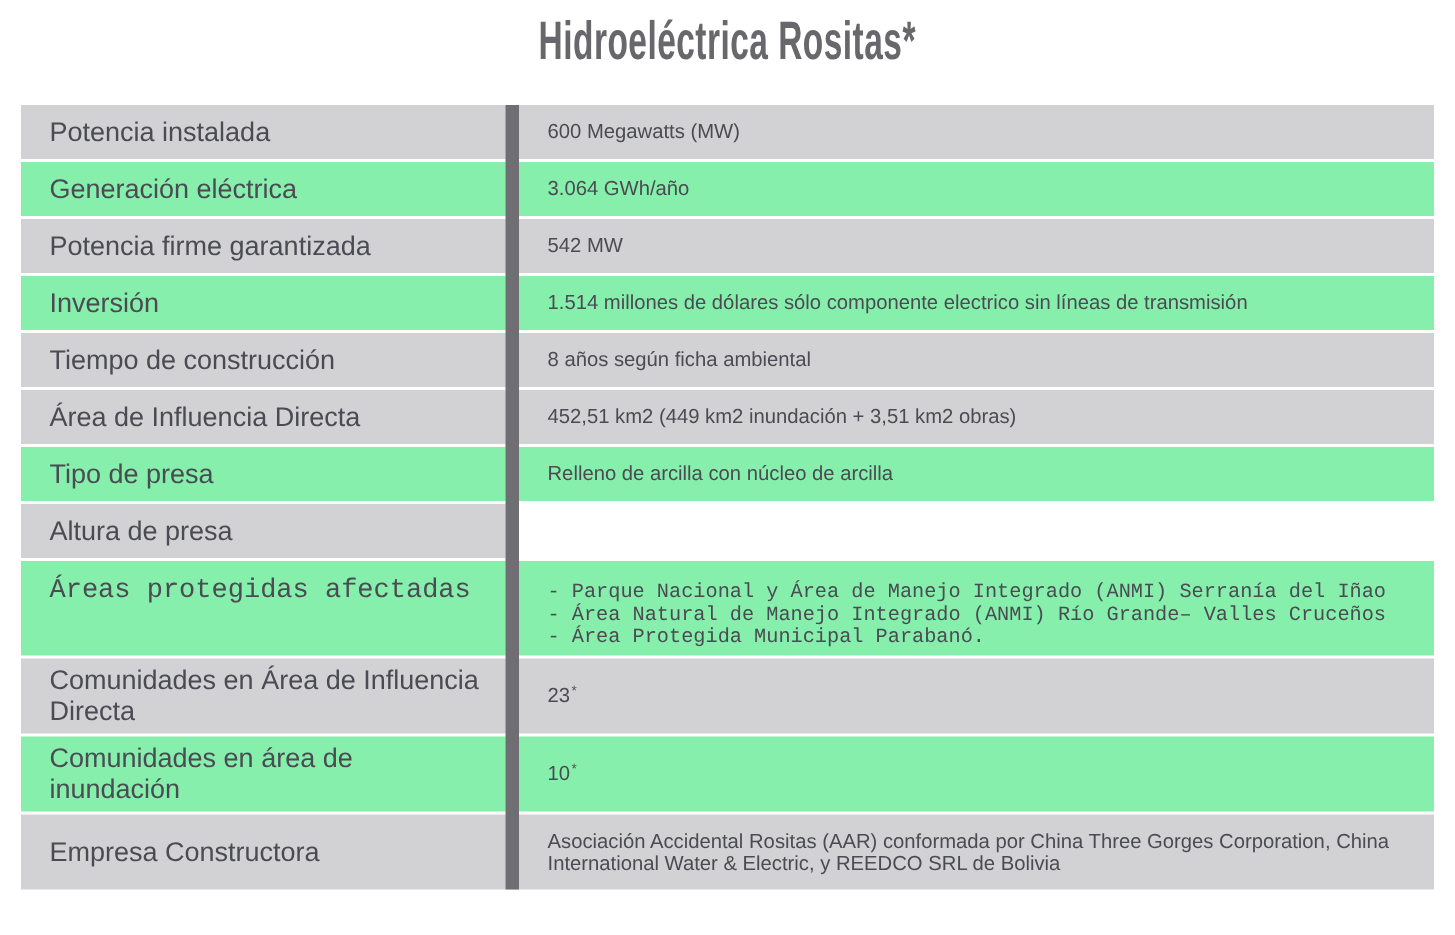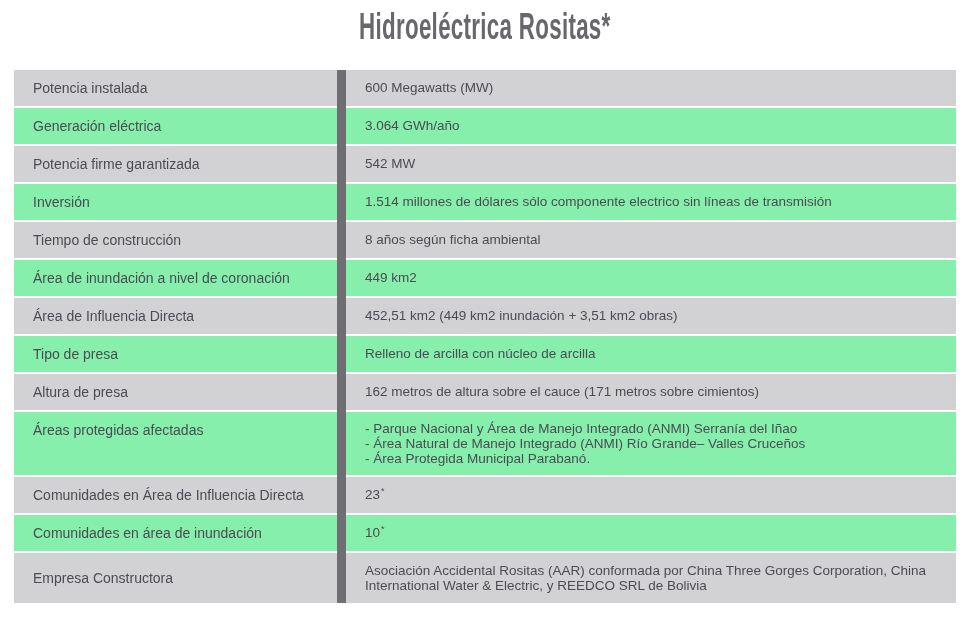--- a/index.html
+++ b/index.html
@@ -56,31 +56,31 @@
   .cell {
     display: flex;
     align-items: center;
     min-height: 36px;
     box-sizing: border-box;
   }
   .cell.label {
     width: 323px;
     flex: 0 0 323px;
     padding: 4px 10px 4px 19px;
-    font-size: 14px;
+    font-size: 18px;
   }
   .cell.value {
     flex: 1 1 auto;
     padding: 4px 4px 4px 28px;
     font-size: 13.5px;
     line-height: 16px;
   }
-  .row.tall .cell { min-height: 63px; align-items: flex-start; }
+  .row.tall .cell { min-height: 63px; align-items: flex-start; font-family: Liberation Mono, monospace; }
   .row.tall .cell.label { padding-top: 10px; }
-  .row.tall .cell.value { padding-top: 9px; line-height: 15px; flex-direction: column; justify-content: flex-start; align-items: stretch; display: flex; }
+  .row.tall .cell.value { padding-top: 9px; line-height: 15px; flex-direction: column; justify-content: flex-end; align-items: stretch; display: flex; }
   .row.tall .line { display: block; }
   .row.twoline .cell { min-height: 50px; }
   .row.twoline .cell.value { line-height: 15px; }
   sup.star {
     font-size: 9px;
     line-height: 0;
     vertical-align: super;
     margin-left: 1px;
   }
 </style>
@@ -124,46 +124,37 @@
         </div>
     </div>
 
     <div class="row dark">
       <div class="cell label">Tiempo de construcción</div>
       <div class="cell value">
           <span>8 años según ficha ambiental</span>
         </div>
     </div>
 
-    <div class="row light">
-      <div class="cell label">Área de inundación a nivel de coronación</div>
-      <div class="cell value">
-          <span>449 km2</span>
-        </div>
-    </div>
 
     <div class="row dark">
       <div class="cell label">Área de Influencia Directa</div>
       <div class="cell value">
           <span>452,51 km2 (449 km2 inundación + 3,51 km2 obras)</span>
         </div>
     </div>
 
     <div class="row light">
       <div class="cell label">Tipo de presa</div>
       <div class="cell value">
           <span>Relleno de arcilla con núcleo de arcilla</span>
         </div>
     </div>
 
     <div class="row dark">
       <div class="cell label">Altura de presa</div>
-      <div class="cell value">
-          <span>162 metros de altura sobre el cauce (171 metros sobre cimientos)</span>
-        </div>
     </div>
 
     <div class="row light tall">
       <div class="cell label">Áreas protegidas afectadas</div>
       <div class="cell value">
         <span class="line">- Parque Nacional y Área de Manejo Integrado (ANMI) Serranía del Iñao</span>
         <span class="line">- Área Natural de Manejo Integrado (ANMI) Río Grande– Valles Cruceños</span>
         <span class="line">- Área Protegida Municipal Parabanó.</span>
       </div>
     </div>

